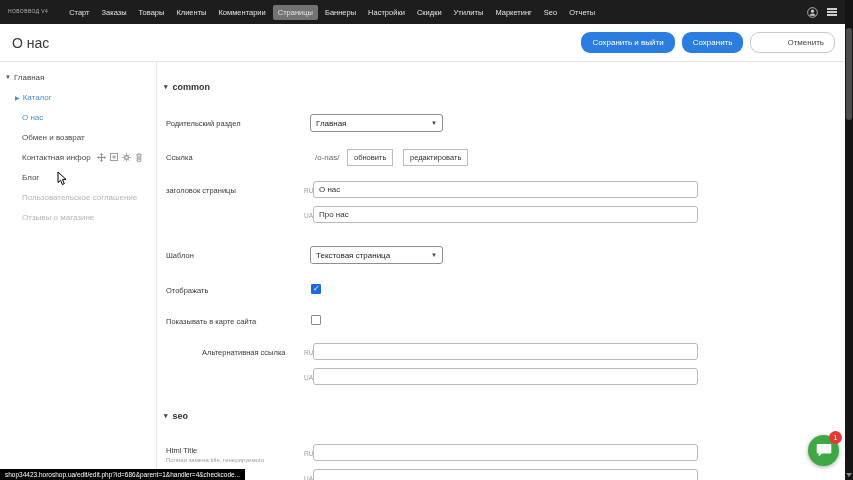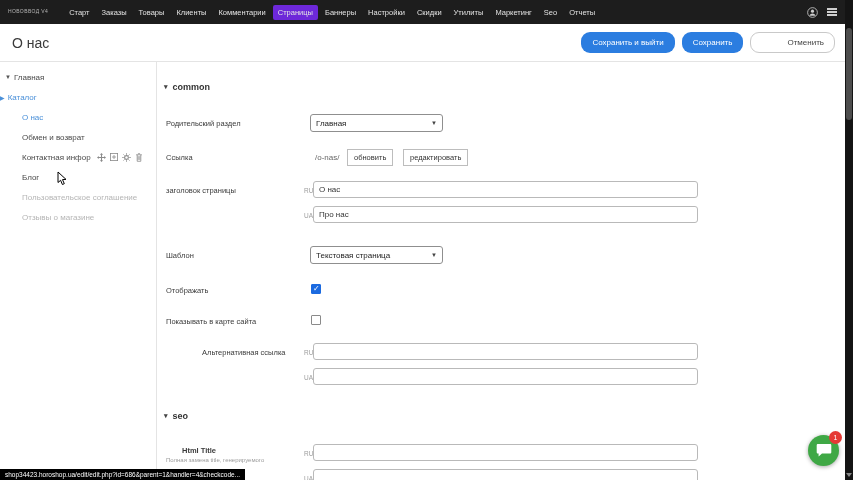--- a/index.html
+++ b/index.html
@@ -7,41 +7,41 @@
     font-family:"Liberation Sans", sans-serif; position:relative; }
 
   
   .topbar { position:absolute; top:0; left:0; width:853px; height:24px; background:#1d1d1d;
     display:flex; align-items:center; z-index:5; }
   .brand { margin-left:8px; margin-right:16px; color:#fff; line-height:1.1; cursor:pointer; }
   .brand .small { font-size:5px; color:#b5b5b5; letter-spacing:.4px; }
   .brand .main { font-size:7.5px; font-weight:bold; }
   .topbar-menu { display:flex; align-items:center; gap:2px; flex:1; }
   .menu-item { color:#e2e2e2; font-size:7.5px; padding:3px 5px; border-radius:2px; cursor:pointer; white-space:nowrap; }
-  .menu-item.active { background:#6d28d9; }
+  .menu-item.active { background:#737373; }
   .topbar-icons { display:flex; align-items:center; gap:9px; margin-right:16px; }
   .hamburger { width:10px; cursor:pointer; }
   .hamburger div { height:1.3px; background:#cfcfcf; margin:1.6px 0; }
 
   
   .pageheader { position:absolute; top:24px; left:0; width:853px; height:38px; background:#fff;
     border-bottom:1px solid #e4e4e4; display:flex; align-items:center; }
   .page-title { font-size:14px; color:#3a3a3a; margin-left:12px; flex:1; }
   .hbtns { display:flex; gap:7px; margin-right:18px; }
   .btn { font-size:8px; padding:5px 10px; border-radius:9px; border:1px solid transparent;
     cursor:pointer; font-family:inherit; }
   .btn-primary { background:#2b7de0; color:#fff; }
   .btn-outline { background:#fff; border-color:#c9c9c9; color:#444;padding-left:36px; }
 
   
   .sidebar { position:absolute; top:62px; left:0; width:157px; bottom:0; background:#fff;
     border-right:1px solid #e4e4e4; padding-top:5px; }
   .side-item { font-size:8px; height:20px; display:flex; align-items:center; color:#4a4a4a; cursor:pointer; }
   .side-item.lvl0 { padding-left:5px; }
-  .side-item.lvl1 { padding-left:0; }
+  .side-item.lvl1 { padding-left:15px; }
   .side-item.lvl2 { padding-left:22px; }
   .side-item .caret { font-size:6px; color:#555; margin-right:3px; }
   .side-item.link, .side-item.selected { color:#4a90d9; }
   .side-item.link .caret { color:#4a90d9; }
   .side-item.muted { color:#b5b5b5; }
   .tools { display:flex; gap:4px; margin-left:6px; align-items:center; }
   .tool-icon { display:flex; cursor:pointer; }
 
   
   .main { position:absolute; top:62px; left:158px; right:8px; bottom:0; background:#fff; }
@@ -228,21 +228,21 @@
   <div class="abs lang" style="left:146px; top:287px;">RU</div>
   <input class="abs tinput" style="left: 155px; top: 281px;" value="">
   <div class="abs lang" style="left:146px; top:312px;">UA</div>
   <input class="abs tinput" style="left: 155px; top: 306px;" value="">
 
   <div class="abs section-head" style="left:6px; top:349px;">
     <span class="sec-caret">▾</span>
     <span>seo</span>
   </div>
 
-  <div class="abs flabel" style="left:24px; top:384px;font-weight:bold;">Html Title</div>
+  <div class="abs flabel" style="left:8px; top:384px;">Html Title</div>
   <div class="abs fhint" style="left:8px; top:395px;">Полная замена title, генерируемого</div>
   <div class="abs lang" style="left:146px; top:388px;">RU</div>
   <input class="abs tinput" style="left: 155px; top: 382px;" value="">
   <div class="abs lang" style="left:146px; top:413px;">UA</div>
   <input class="abs tinput" style="left: 155px; top: 407px;" value="">
 </div>
 
 <div class="scroll-strip">
   <div class="scroll-thumb"></div>
   <div class="scroll-arrow"></div>

